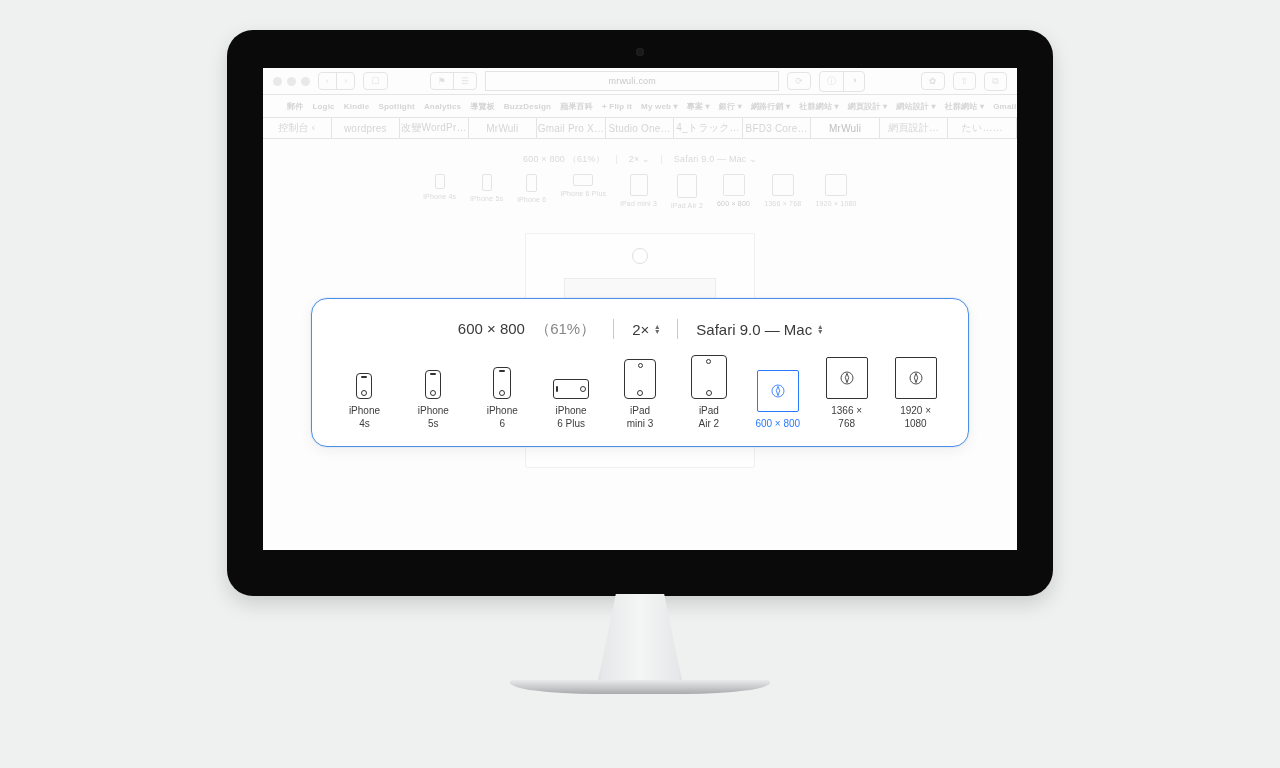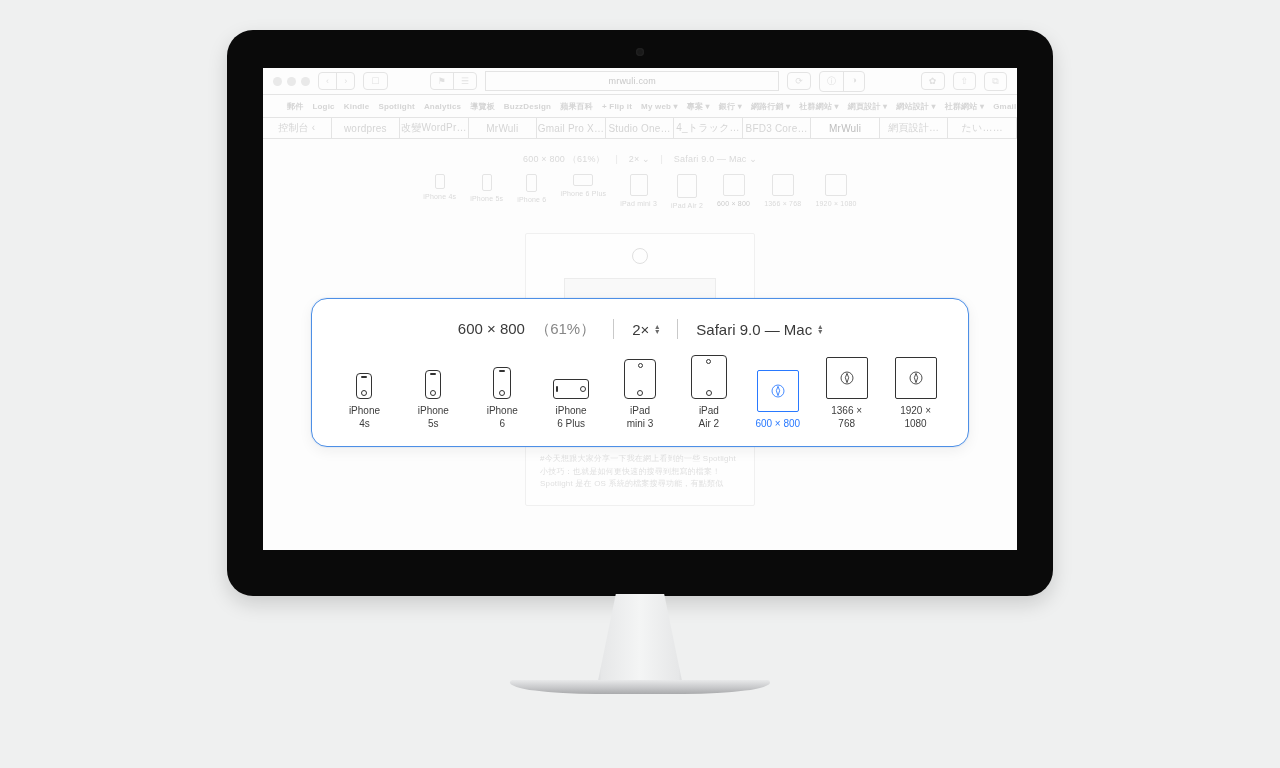--- a/index.html
+++ b/index.html
@@ -295,21 +295,20 @@
                 <div>1920 × 1080</div>
               </div>
             </div>
         </div>
 
         <div class="bg-page">
           <span class="globe"></span>
           <div class="thumb"></div>
           <div>身為 Mac 用戶，你不可不知道的 24 個 Spotlight 搜尋技巧！</div>
           <div class="meta">by  MR•WULI  ｜十月 1, 2015｜  MAC 小教學</div>
-          <div>#今天想跟大家分享一下我在網上看到的一些 Spotlight 小技巧：也就是如何更快速的搜尋到想寫的檔案！Spotlight 是在 OS 系統的檔案搜尋功能，有點類似</div>
         </div>
       </div>
     </div>
   </div>
   <div class="stand-neck"></div>
   <div class="stand-foot"></div>
 </div>
 
 <div class="card">
   <div class="card-row">

